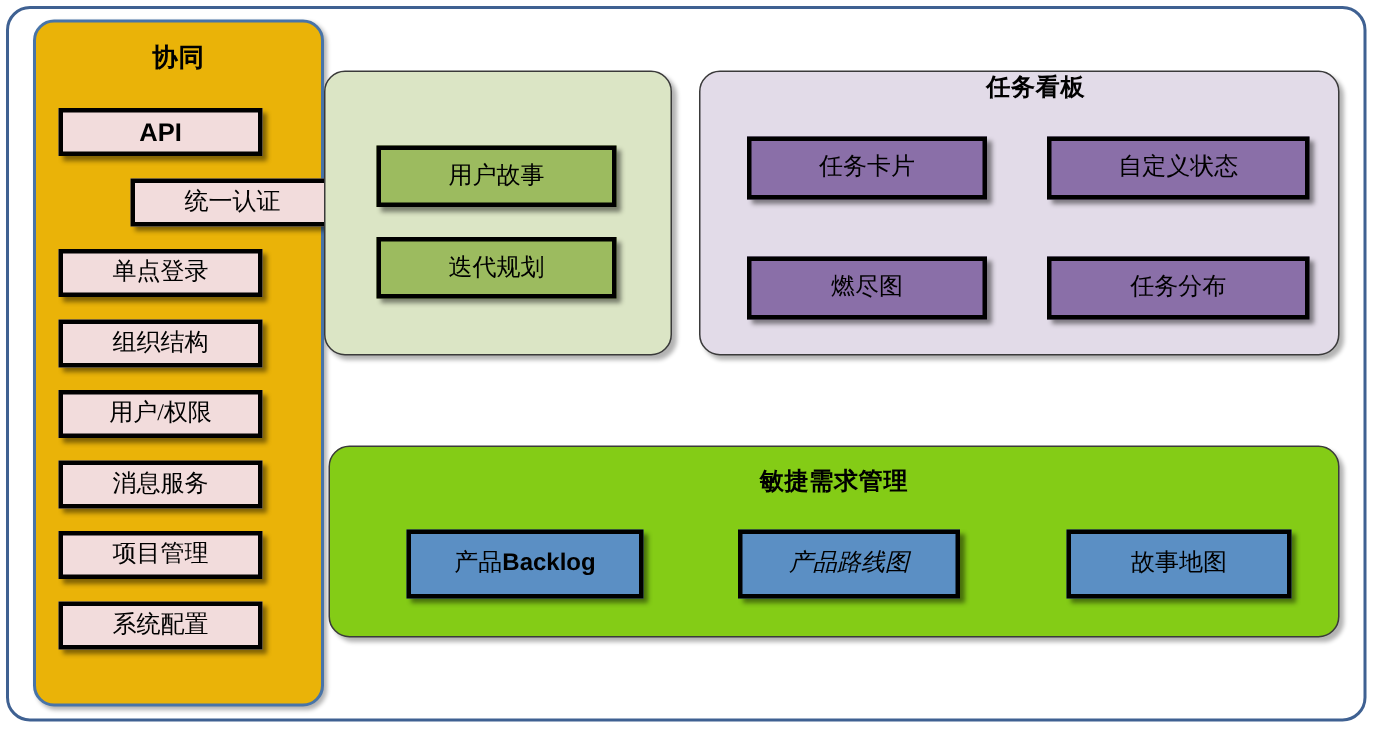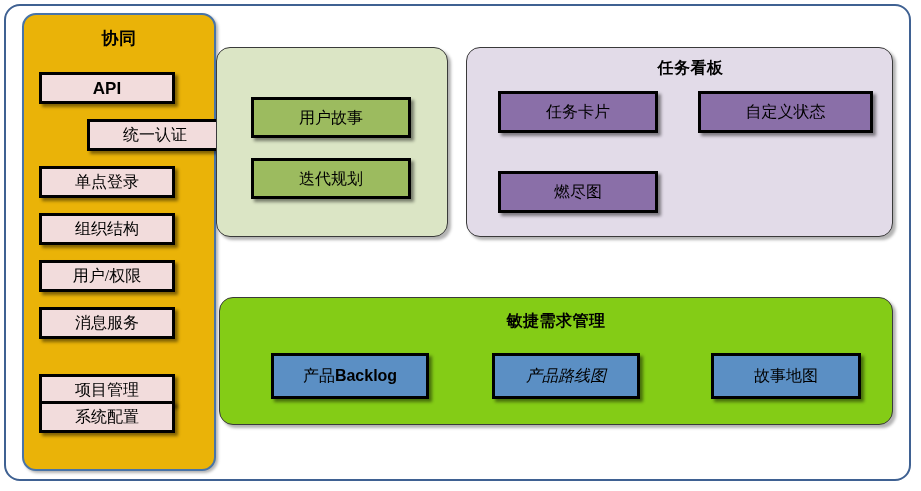--- a/index.html
+++ b/index.html
@@ -81,21 +81,20 @@
   .panel-taskboard {
     left: 466px;
     top: 47px;
     width: 427px;
     height: 190px;
     background: #e2dbe8;
     border: 1.5px solid #3a3a3a;
     box-shadow: 3px 3px 3px rgba(0,0,0,0.30);
   }
   .panel-taskboard .panel-title {
-    margin-top: 10px;
     padding-left: 22px;
   }
 
   
   .panel-agile {
     left: 219px;
     top: 297px;
     width: 674px;
     height: 128px;
     background: #84cc16;
@@ -172,36 +171,37 @@
 
   <div class="panel panel-sidebar">
     <div class="panel-title">协同</div>
 
     <div class="box box-sidebar is-api" style="top:57px;">API</div>
     <div class="box box-sidebar" style="top:104px;margin-left:48px;">统一认证</div>
     <div class="box box-sidebar" style="top:151px;">单点登录</div>
     <div class="box box-sidebar" style="top:198px;">组织结构</div>
     <div class="box box-sidebar" style="top:245px;">用户/权限</div>
     <div class="box box-sidebar" style="top:292px;">消息服务</div>
-    <div class="box box-sidebar" style="top:359px;">项目管理</div>
+    <div class="box box-sidebar" style="top:339px;">项目管理</div>
     <div class="box box-sidebar" style="top:386px;">系统配置</div>
   </div>
 
   <div class="panel panel-iteration">
 
     <div class="box box-green" style="top:49px;">用户故事</div>
     <div class="box box-green" style="top:110px;">迭代规划</div>
   </div>
 
   <div class="panel panel-taskboard">
     <div class="panel-title">任务看板</div>
 
     <div class="box box-purple" style="left:31px;  top:43px;  width:160px;">任务卡片</div>
     <div class="box box-purple" style="left:231px; top:43px;  width:175px;">自定义状态</div>
     <div class="box box-purple" style="left:31px;  top:123px; width:160px;">燃尽图</div>
+    <div class="box box-purple" style="left:231px; top:123px; width:175px;">任务分布</div>
   </div>
 
   <div class="panel panel-agile">
     <div class="panel-title">敏捷需求管理</div>
 
     <div class="box box-blue mixed-bold-latin" style="left:51px;  top:55px; width:158px;">
       <span class="cn">产品</span>
         <span class="lat">Backlog</span>
     </div>
     <div class="box box-blue" style="left:272px; top:55px; width:148px;font-style:italic;">产品路线图</div>

